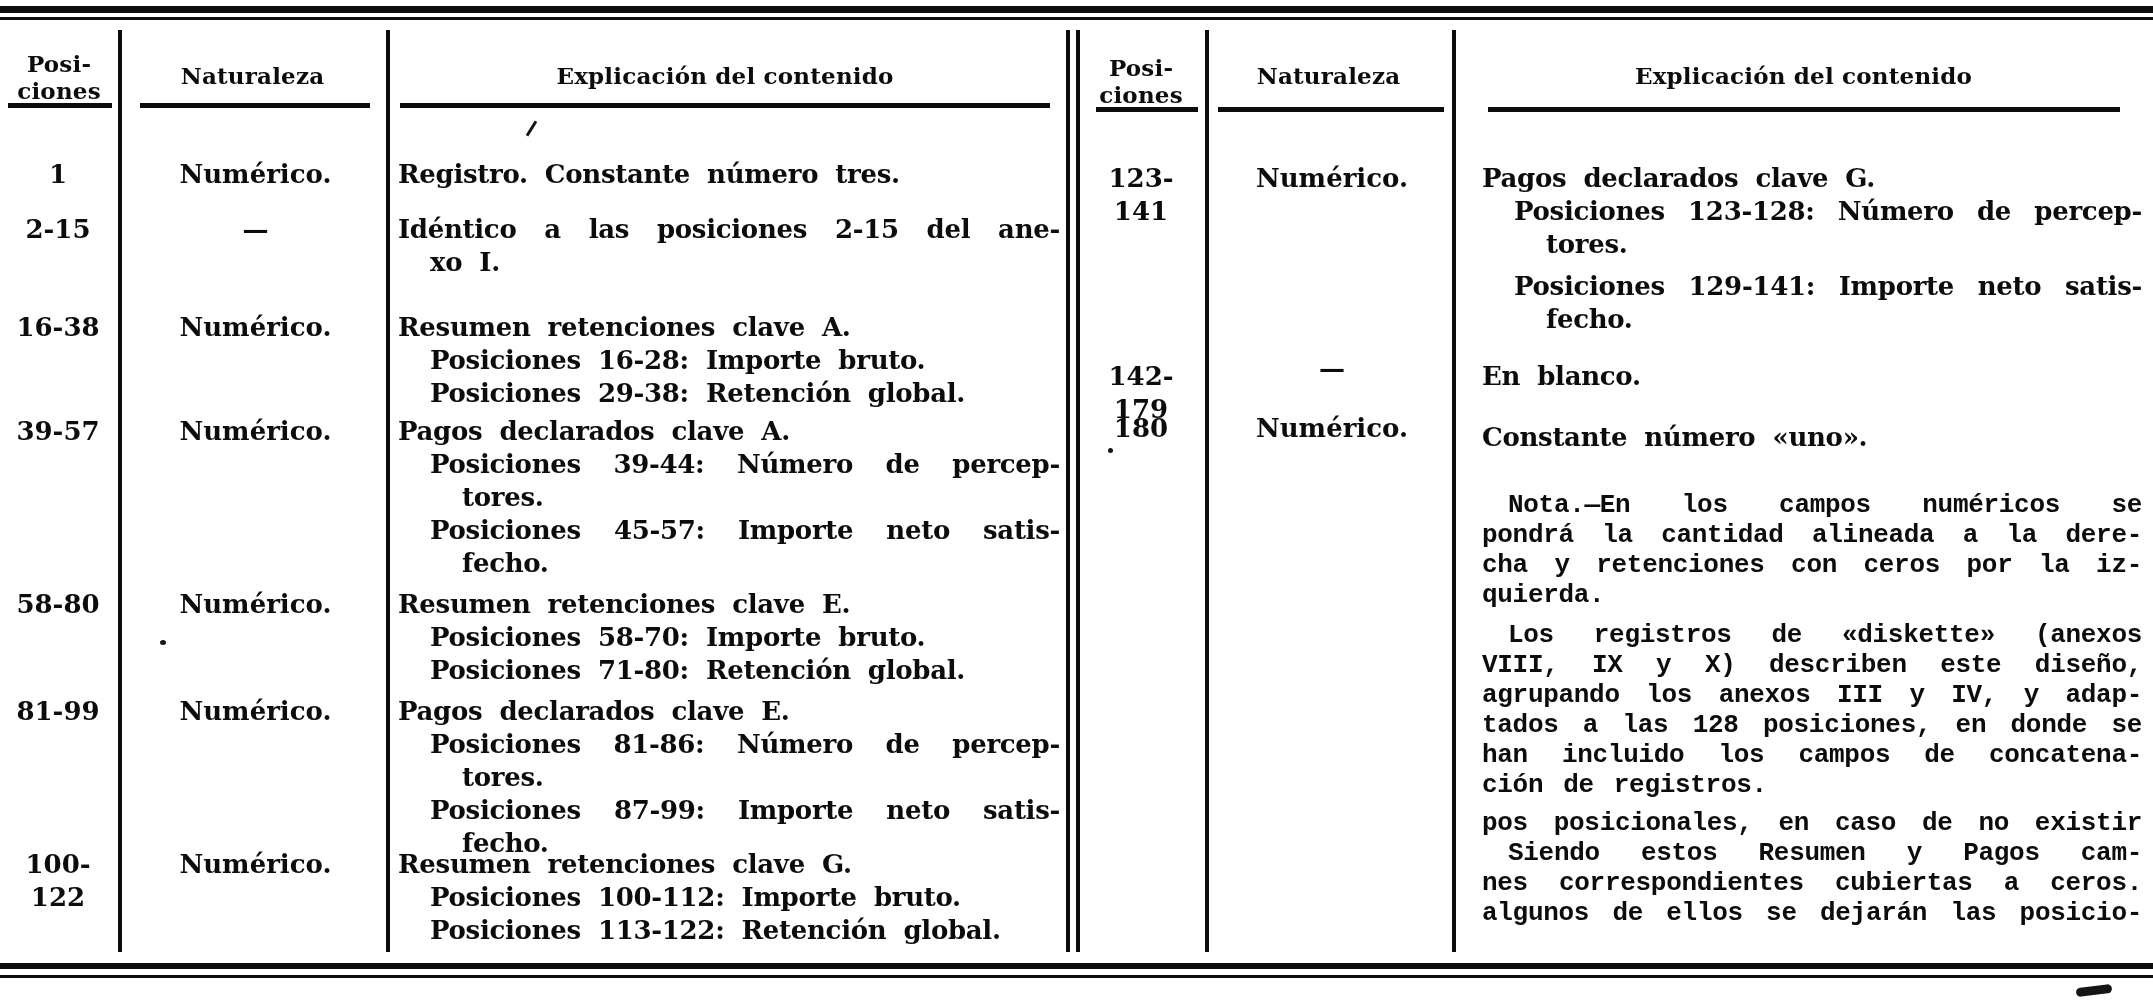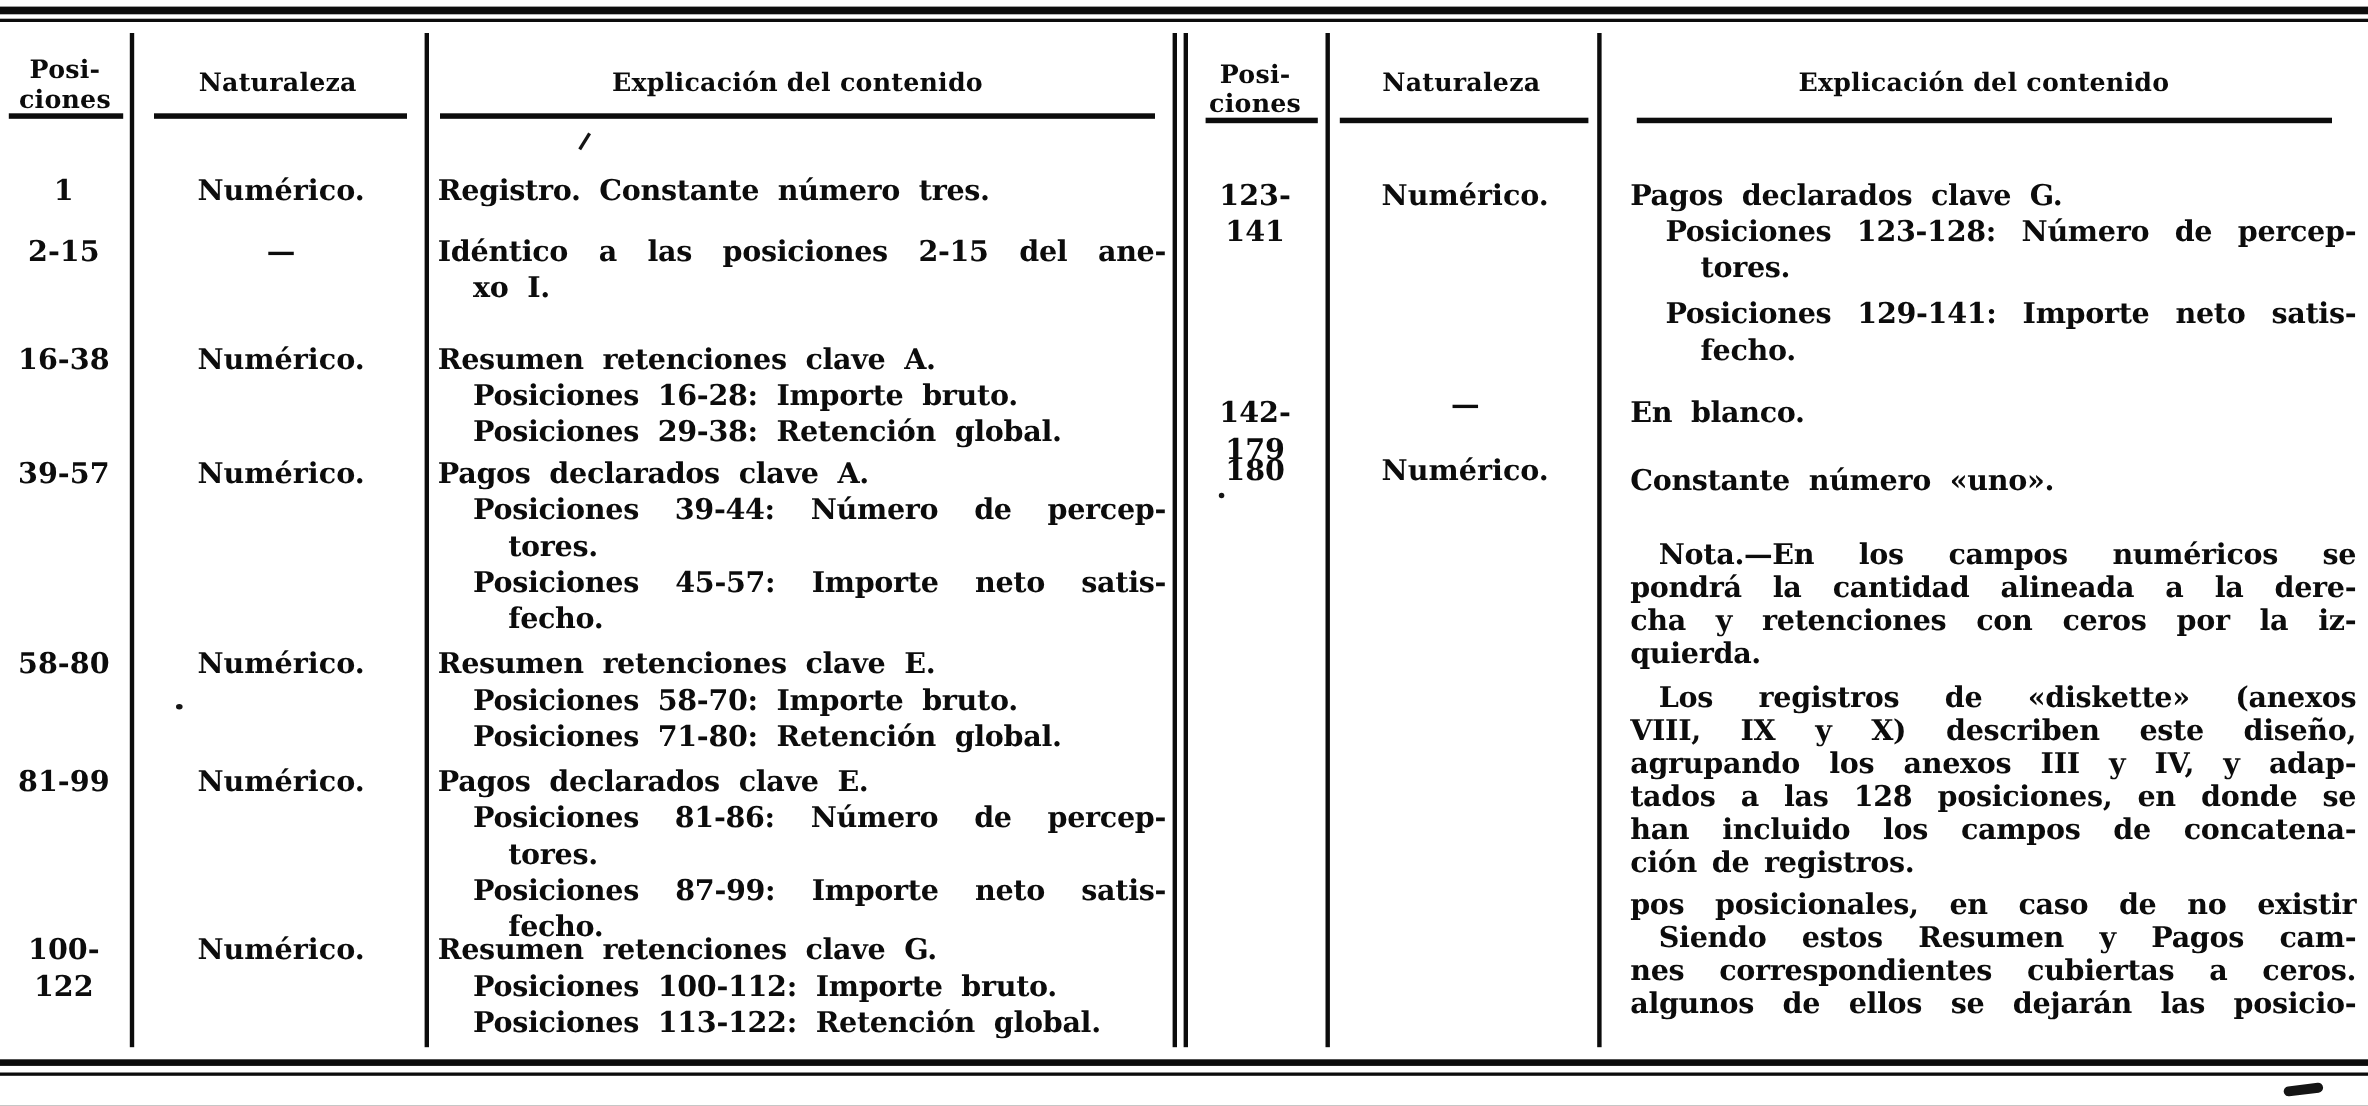--- a/index.html
+++ b/index.html
@@ -15,21 +15,21 @@
   .nat{position:absolute;left:133px;width:245px;font-size:26px;line-height:33px;word-spacing:.3em;text-align:center;}
   .nat.r{left:1222px;width:220px;}
   .nat.c{text-align:center;}
   .expl{position:absolute;left:398px;width:662px;font-size:26px;line-height:33px;word-spacing:.32em;letter-spacing:-.3px;}
   .expl.r{left:1482px;width:660px;}
   .ln{min-height:33px;}
   .i1{padding-left:32px;}
   .i2{padding-left:64px;}
   .fill{text-align:justify;text-align-last:justify;}
   .gap{margin-top:9px;}
-  .note{position:absolute;left:1482px;width:660px;font-size:26px;line-height:30px;word-spacing:.18em;letter-spacing:-.3px;}
+  .note{position:absolute;left:1482px;width:660px;font-size:26px;line-height:30px;word-spacing:.18em;letter-spacing:-.3px;font-family:Liberation Mono, monospace;}
   .note .ln{min-height:30px;}
   .pind{text-indent:26px;}
   .speck{position:absolute;background:#151515;}
 </style>
 </head>
 <body>
 
 <div class="page">
 
   <div class="h" style="left:0;top:6;width:2153px;height:7px;top:6px"></div>

